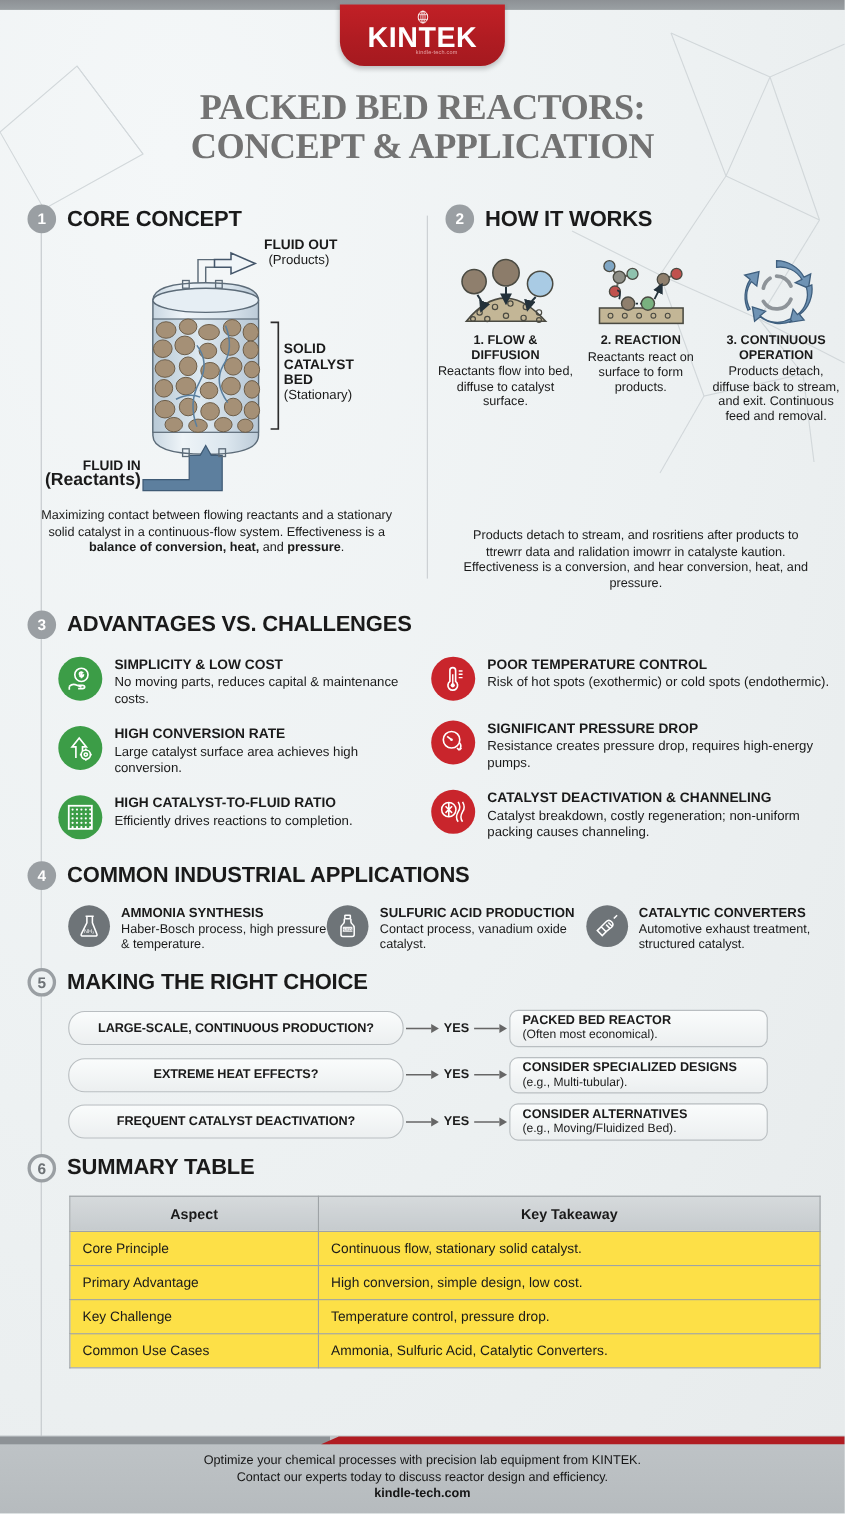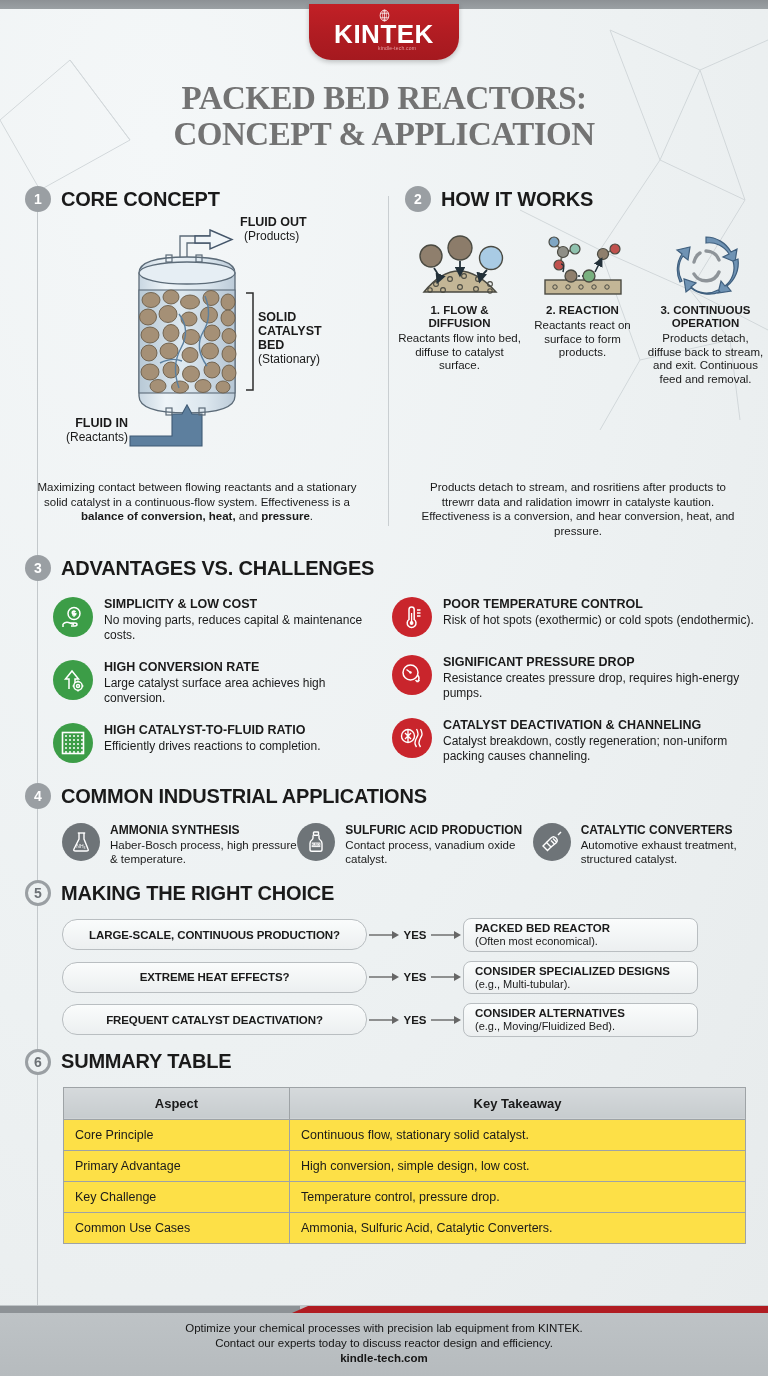--- a/index.html
+++ b/index.html
@@ -309,25 +309,25 @@
 
         <div style="position:absolute;left:258px;top:92px;font-size:12.5px;font-weight:700;line-height:14px;text-align:left;">
           <div>SOLID</div>
           <div>CATALYST</div>
           <div>BED</div>
           <div style="font-weight:400;font-size:12px;">(Stationary)</div>
         </div>
 
         <div style="position:absolute;left:40px;top:198px;font-size:12.5px;font-weight:700;line-height:14px;text-align:right;width:88px;">
           <div>FLUID IN</div>
-          <div style="font-weight:400;font-size:12px;">(Reactants)</div>
-        </div>
-      </div>
-
-      <div class="para" style="left:32px;top:294px;">
+          <div style="font-weight:700;font-size:16px;">(Reactants)</div>
+        </div>
+      </div>
+
+      <div class="para" style="left:32px;top:276px;">
         <span>Maximizing contact between flowing reactants and a stationary solid catalyst in a continuous-flow system. Effectiveness is a </span><b>balance of conversion, heat,</b><span> and </span><b>pressure</b><span>.</span>
       </div>
     </div>
 
     <div class="col-r sec">
       <div class="hdr2">
         <div class="num">2</div>
         <div class="sec-title">HOW IT WORKS</div>
       </div>
 

